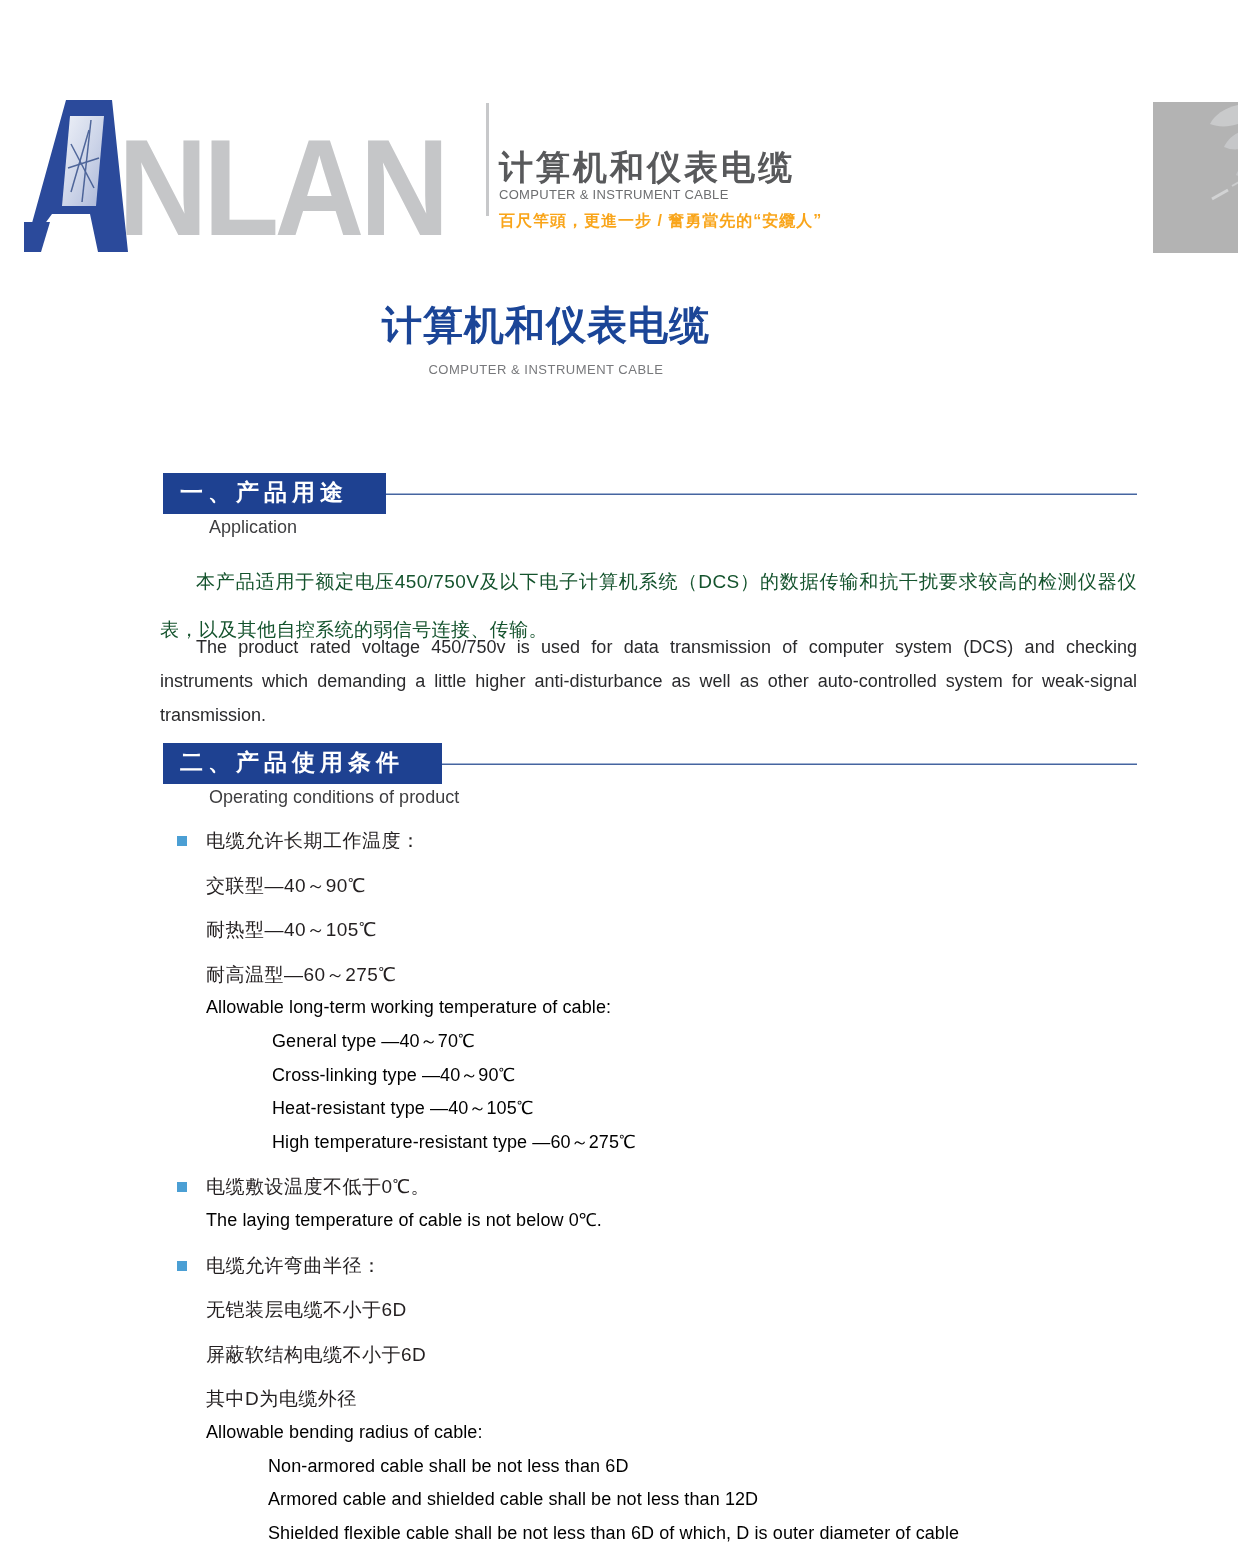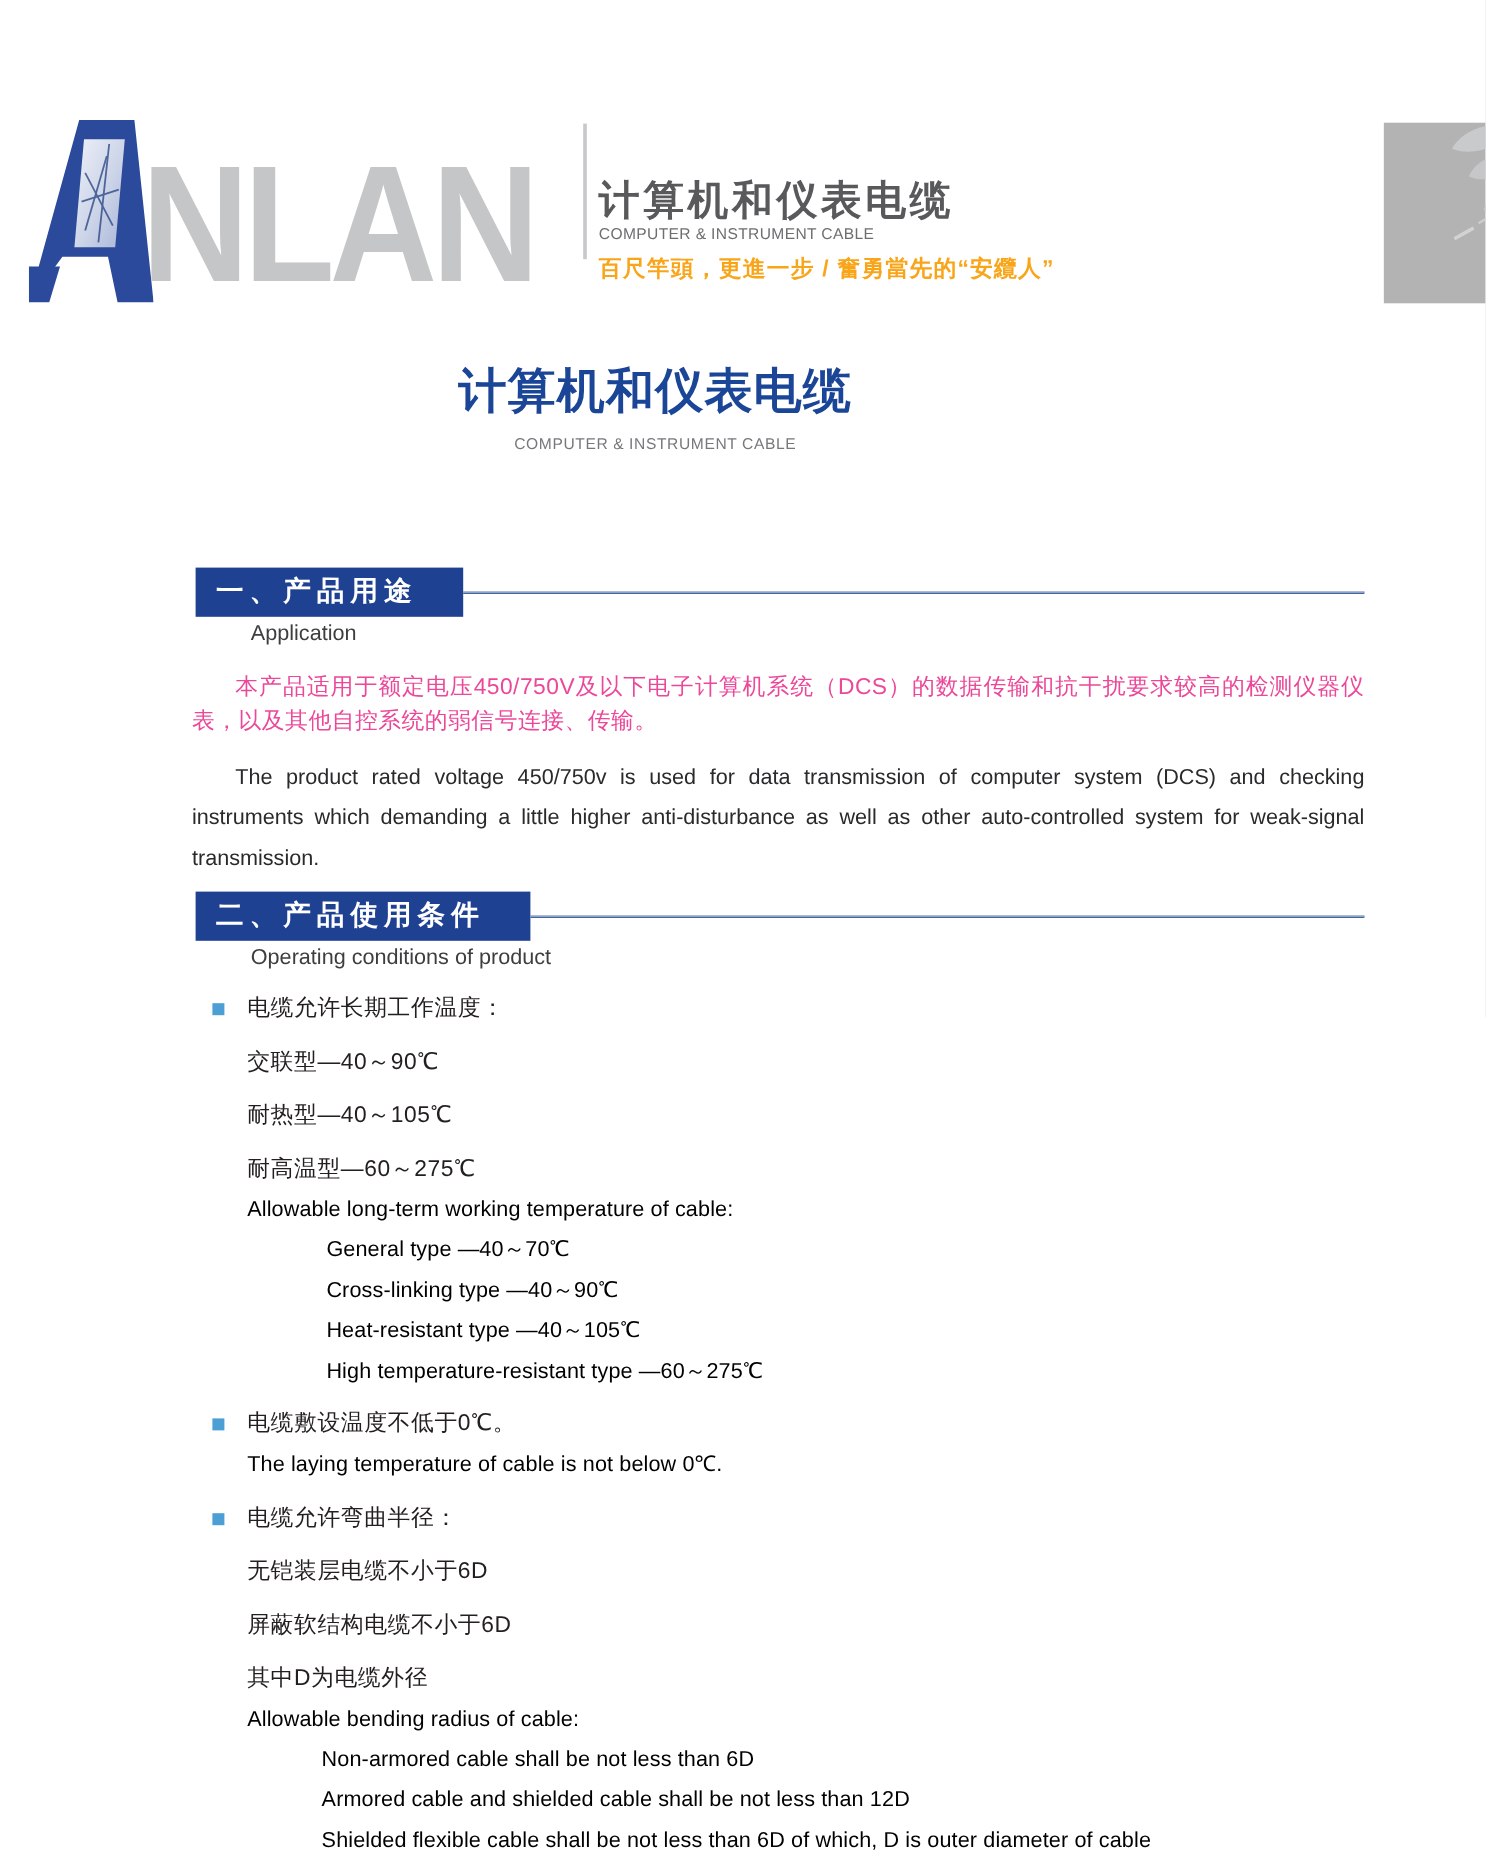--- a/index.html
+++ b/index.html
@@ -18,21 +18,21 @@
     position:absolute; left:100px; top:118px;
     font-size:138px; line-height:138px; font-weight:bold;
     color:#c5c6c8; letter-spacing:-5px;
     transform:scaleX(.9); transform-origin:left top;
     white-space:nowrap; user-select:none;
   }
   .head-divider { position:absolute; left:468px; top:103px; width:3px; height:113px; background:#c7c8ca; }
   .head-text { position:absolute; left:481px; top:148px; }
   .head-cn { font-size:34px; font-weight:bold; color:#58595b; letter-spacing:3px; line-height:38px; }
   .head-en { font-size:13px; color:#6d6e70; letter-spacing:.3px; margin-top:1px; }
-  .head-slogan { margin-top:9px; font-size:19px; font-weight:bold; color:#f9a51a; letter-spacing:1px; }
+  .head-slogan { margin-top:9px; font-size:16px; font-weight:bold; color:#f9a51a; letter-spacing:1px; }
   .head-photo { position:absolute; left:1135px; top:102px; width:103px; height:151px; }
   .head-photo svg { display:block; }
 
   
   .doc-title { position:absolute; left:0; top:298px; width:1092px; text-align:center; }
   .doc-title-cn { font-size:40px; font-weight:bold; color:#1b4597; letter-spacing:1px; }
   .doc-title-en { font-size:13px; color:#77787b; letter-spacing:.5px; margin-top:9px; }
 
   
   .sec-head { position:absolute; left:163px; width:974px; display:flex; align-items:center; }
@@ -42,21 +42,21 @@
     background:#1e4191; color:#ffffff; font-size:23px; font-weight:bold;
     letter-spacing:5px; padding:4px 38px 6px 17px; white-space:nowrap;
   }
   .sec-line { flex:1; height:2px; background:#46659f; border-top:1px solid #9fb1d2; }
   .sec-sub { position:absolute; left:209px; font-size:18px; color:#3e3e40; }
   .sec-sub.pos1 { top:517px; }
   .sec-sub.pos2 { top:787px; }
 
   
   .para { position:absolute; left:160px; width:977px; text-align:justify; }
-  .para-cn { top:558px; font-size:19px; line-height:29px; text-indent:36px; color:#ec4899; letter-spacing:.4px; }
+  .para-cn { top:558px; font-size:19px; line-height:48px; text-indent:36px; color:#14532d; letter-spacing:.4px; }
   .para-en { top:630px; font-size:18px; line-height:34px; text-indent:36px; color:#2a2a2c; }
 
   
   .s2-list { position:absolute; left:160px; top:813px; width:980px; }
   .row { position:relative; line-height:33.6px; height:33.6px; padding-left:46px; white-space:nowrap; }
   .row.cn { font-size:19px; color:#231f20; letter-spacing:.5px;margin-top:11px; }
   .row.en { font-size:18px; color:#000000; letter-spacing:.1px; }
   .row.ind-temp { padding-left:112px; }
   .row.ind-bend { padding-left:108px; }
   .sq { position:absolute; left:17px; top:12px; width:10px; height:10px; background:#4b9fd4; }

